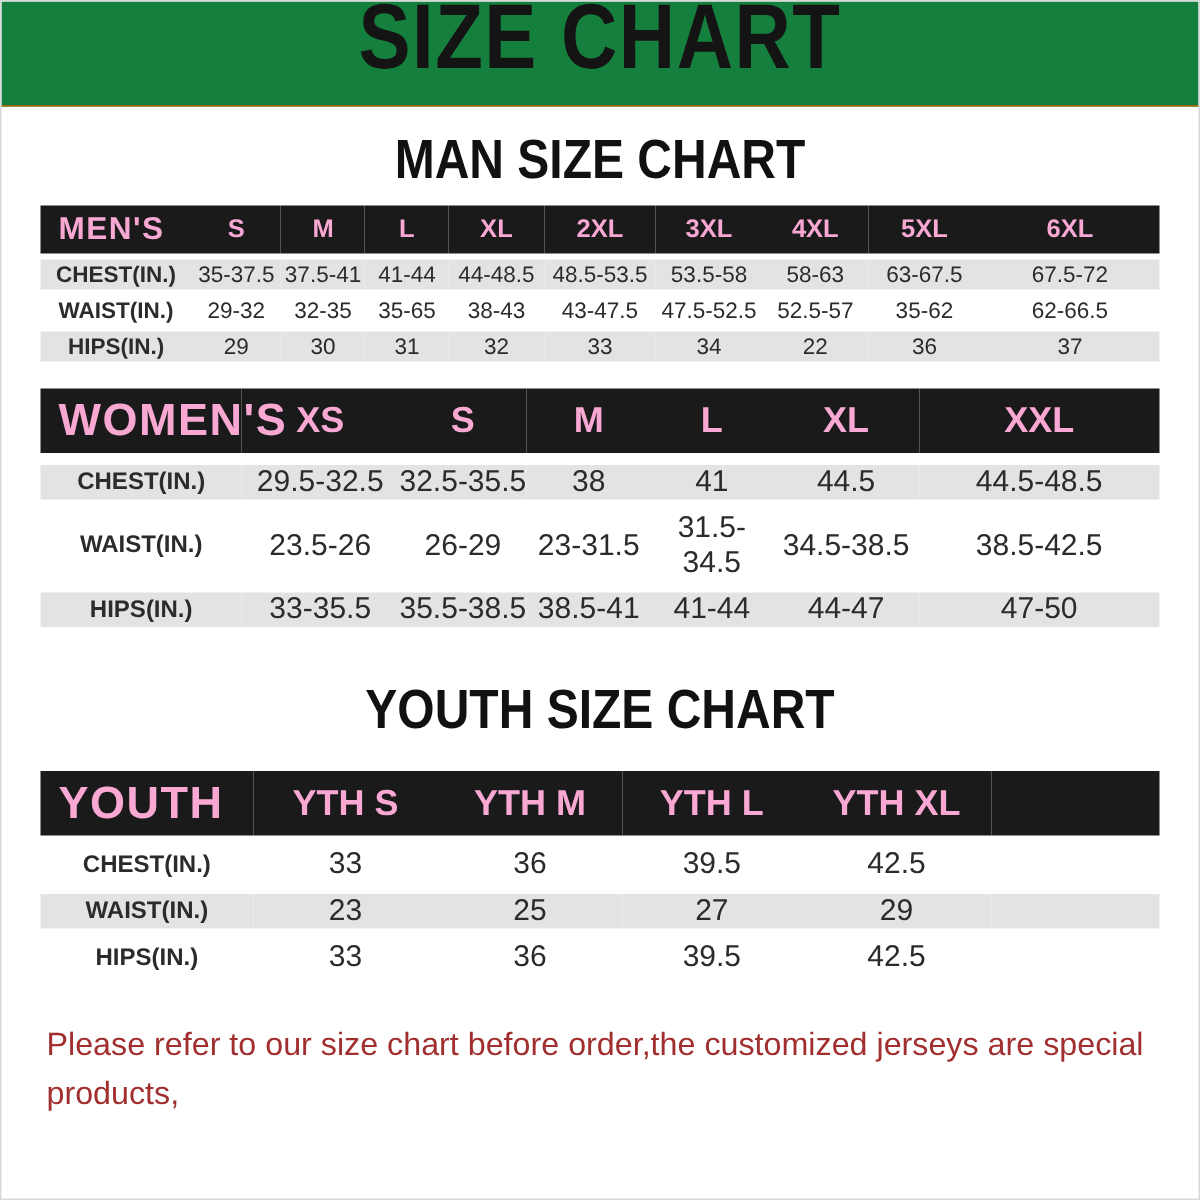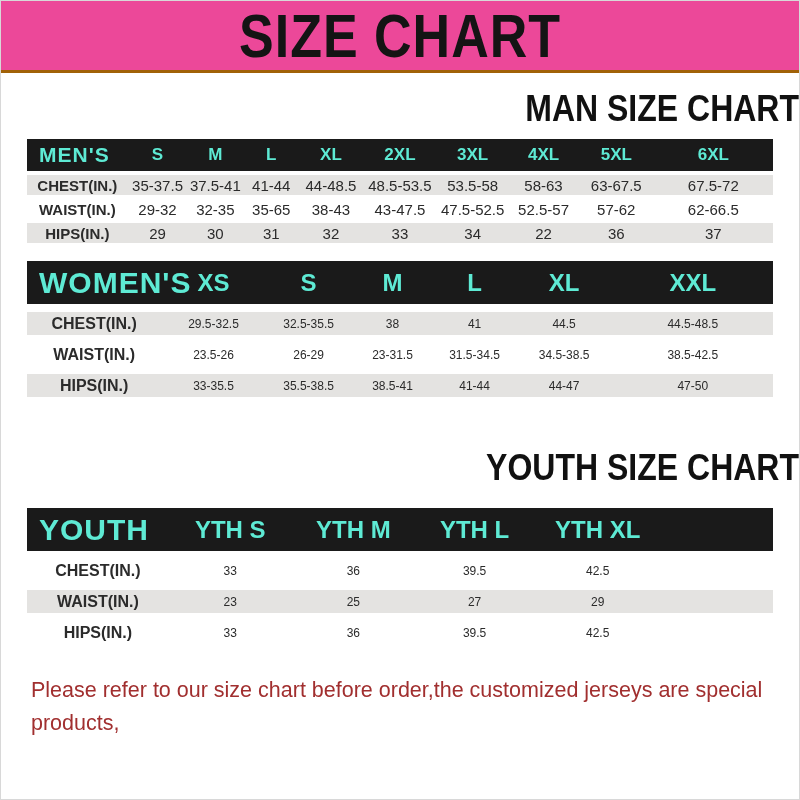--- a/index.html
+++ b/index.html
@@ -3,58 +3,58 @@
 <meta charset="utf-8">
 <style>
   html,body{margin:0;padding:0;}
   .page{
     width:800px;height:800px;box-sizing:border-box;overflow:hidden;
     background:#ffffff;border:1px solid #d8d8d8;
     font-family:"Liberation Sans",sans-serif;position:relative;
   }
   
   .banner{
-    height:69px;background:#ec4899;border-bottom:3px solid #a16207;
-    display:flex;align-items:center;justify-content:center;
+    height:69px;background:#15803d;border-bottom:1px solid #a16207;
+    display:flex;justify-content:center;
   }
   .banner span{
     font-size:52px;font-weight:800;color:#141414;letter-spacing:1px;
     transform:scaleY(1.18);display:inline-block;line-height:1;
   }
   
-  .sec-heading{text-align:right;margin:0;}
+  .sec-heading{text-align:center;margin:0;}
   .sec-heading span{
     display:inline-block;font-size:32px;font-weight:800;color:#111;
     transform:scaleY(1.15);letter-spacing:0px;line-height:38px;
   }
   .h-man{margin-top:16px;}
   .h-women{margin-top:26px;}
-  .h-youth{margin-top:43px;text-decoration:underline;}
+  .h-youth{margin-top:28px;text-decoration:underline;}
   
   table.size{
     width:746px;margin:0 auto;border-collapse:separate;table-layout:fixed;
   }
   table.men{border-spacing:0 4px;margin-top:8px;}
   table.women{border-spacing:0 8px;margin-top:6px;}
   table.youth{border-spacing:0 8px;margin-top:14px;}
   table.size th{
-    background:#1A1A1A;color:#5eead4;text-align:center;vertical-align:middle;
+    background:#1A1A1A;color:#f9a8d4;text-align:center;vertical-align:middle;
     font-weight:600;padding:0;
   }
   table.men th{height:32px;font-size:17px;}
   table.women th,table.youth th{height:43px;font-size:24px;}
   table.size th.corner{
     text-align:left;padding-left:12px;font-weight:800;font-size:30px;letter-spacing:1px;
   }
   table.men th.corner{font-size:21px;}
   table.size td{
     text-align:center;vertical-align:middle;color:#2b2b2b;background:#ffffff;padding:0;
   }
   table.men td{height:20px;font-size:15px;}
-  table.women td,table.youth td{height:23px;font-size:12px;}
+  table.women td,table.youth td{height:23px;font-size:20px;}
   tr.stripe td{background:#E4E3E1;}
   td.rowlabel{font-size:15px;color:#222;font-weight:bold;}
   table.women td.rowlabel,table.youth td.rowlabel{font-size:16px;}
   
   .footer{margin-top:22px;padding-left:30px;color:#A12F2F;}
   .footer div{font-size:21.5px;line-height:33px;}
 </style>
 </head>
 <body>
 
@@ -110,21 +110,21 @@
       </tr>
       <tr>
         <td class="rowlabel">WAIST(IN.)</td>
         <td>29-32</td>
         <td>32-35</td>
         <td>35-65</td>
         <td>38-43</td>
         <td>43-47.5</td>
         <td>47.5-52.5</td>
         <td>52.5-57</td>
-        <td>57-62</td>
+        <td>35-62</td>
         <td>62-66.5</td>
       </tr>
       <tr class="stripe">
         <td class="rowlabel">HIPS(IN.)</td>
         <td>29</td>
         <td>30</td>
         <td>31</td>
         <td>32</td>
         <td>33</td>
         <td>34</td>

